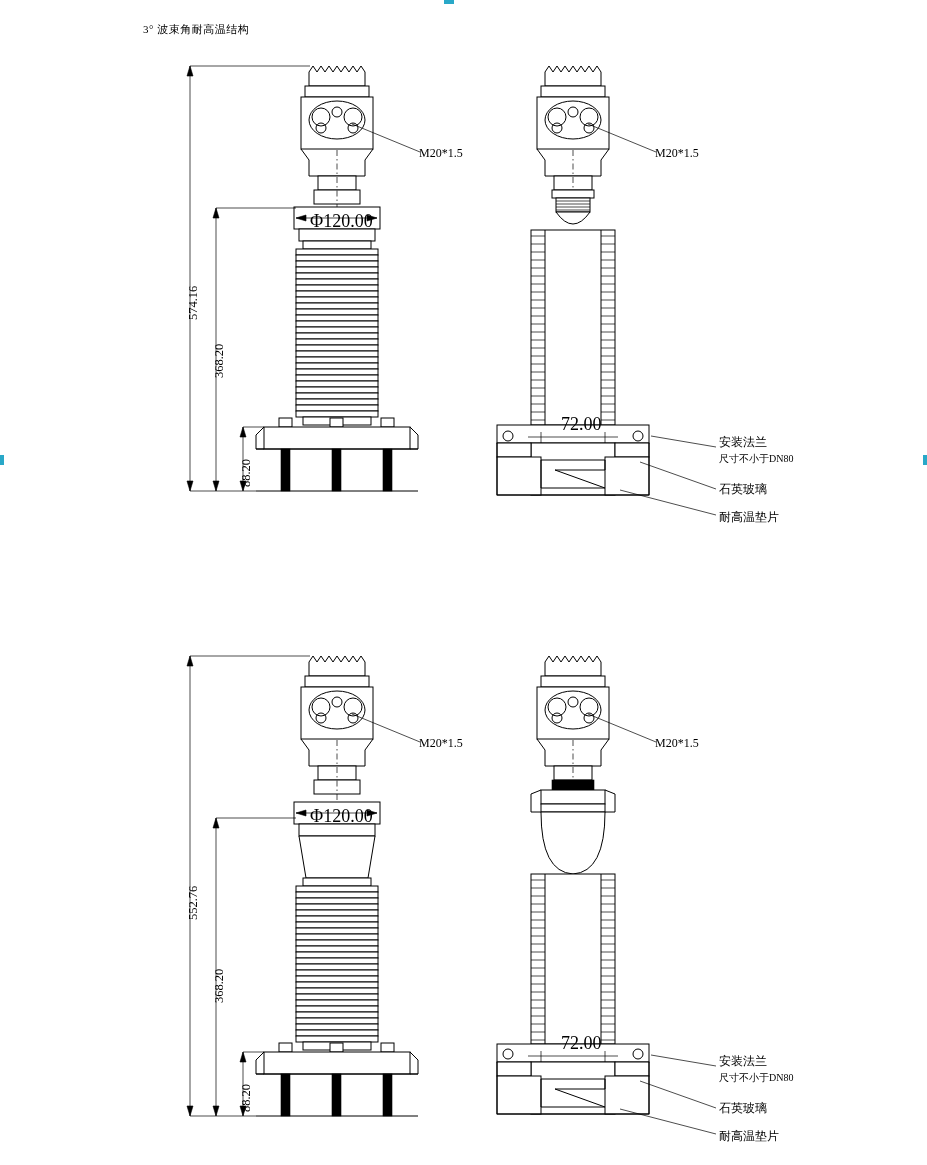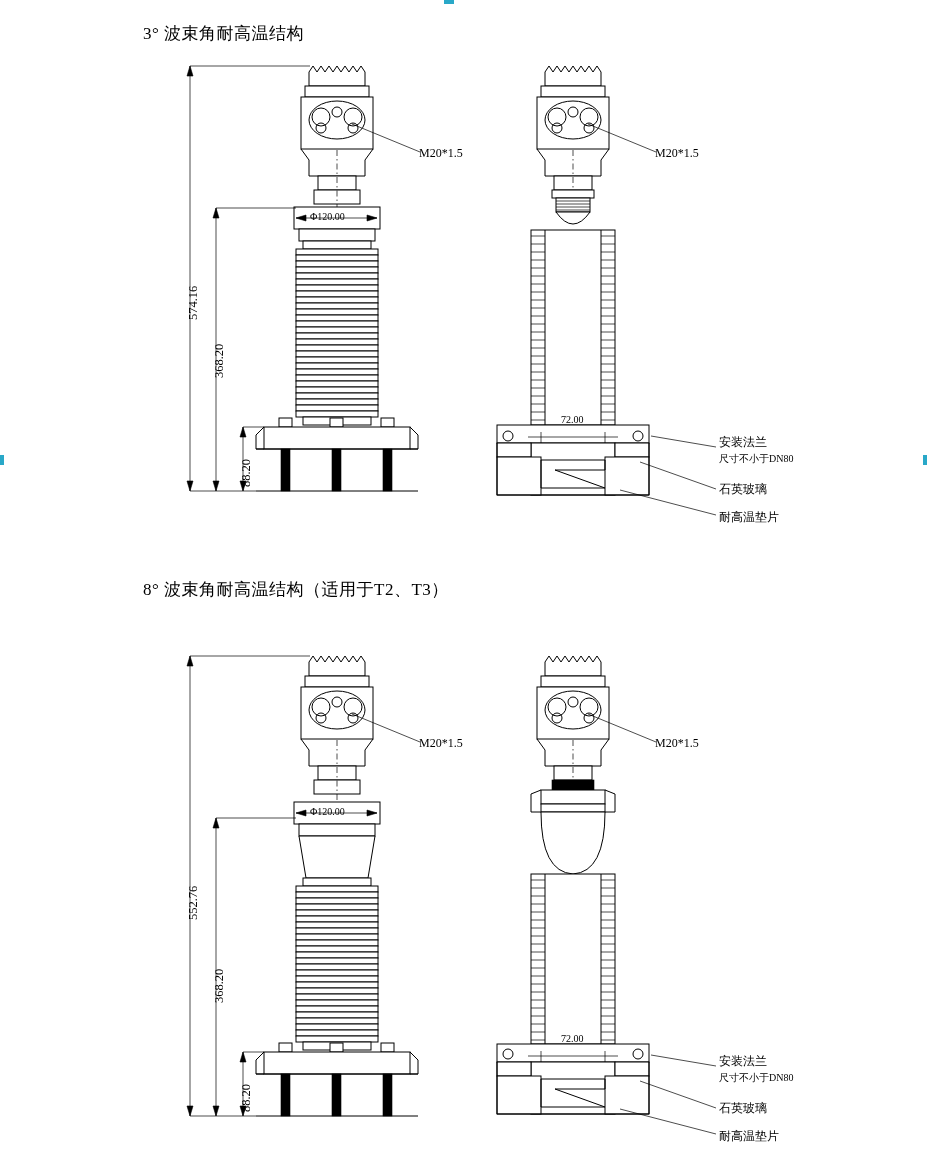--- a/index.html
+++ b/index.html
@@ -25,21 +25,21 @@
   .crop {
     position: absolute;
     background: #29a8c8;
   }
   .crop.tl { left: 444px; top: 0px; width: 10px; height: 4px; }
   .crop.ml { left: 0px; top: 455px; width: 4px; height: 10px; }
   .crop.mr { left: 923px; top: 455px; width: 4px; height: 10px; }
 
   .section-title {
     position: absolute;
-    font-size: 17px;
+    font-size: 11px;
     letter-spacing: 0.5px;
     white-space: nowrap;
     font-family: "Liberation Serif", "DejaVu Serif", serif;
   }
   .label {
     position: absolute;
     font-size: 12px;
     white-space: nowrap;
     font-family: "Liberation Serif", "DejaVu Serif", serif;
   }
@@ -47,21 +47,21 @@
   .dim-v {
     position: absolute;
     font-size: 12.5px;
     white-space: nowrap;
     transform-origin: left top;
     transform: rotate(-90deg);
     font-family: "Liberation Serif", "DejaVu Serif", serif;
   }
   .dim-h {
     position: absolute;
-    font-size: 10px;
+    font-size: 18px;
     white-space: nowrap;
   }
   svg { position: absolute; left: 0; top: 0; overflow: visible; }
   .ln { stroke: #000; stroke-width: 1; fill: none; }
   .ln-thin { stroke: #000; stroke-width: 0.7; fill: none; }
   .ln-dash { stroke: #000; stroke-width: 0.7; fill: none; stroke-dasharray: 6 3 1.5 3; }
   .fill-w { fill: #ffffff; stroke: #000; stroke-width: 1; }
   .fill-k { fill: #000000; stroke: #000000; stroke-width: 0.6; }
 </style>
 </head>
@@ -254,21 +254,20 @@
 
   <div class="label" style="left:655px; top:146px;">M20*1.5</div>
 
   <div class="dim-h" style="left:561px; top:414px;">72.00</div>
 
   <div class="label" style="left:719px; top:434px;">安装法兰</div>
   <div class="label small" style="left:719px; top:452px;">尺寸不小于DN80</div>
   <div class="label" style="left:719px; top:481px;">石英玻璃</div>
   <div class="label" style="left:719px; top:509px;">耐高温垫片</div>
 
-  <div class="section-title" style="left:143px; top:578px;">8° 波束角耐高温结构（适用于T2、T3）</div>
 
   <svg width="927" height="1165">
 
     <g>
       <path class="ln" d="M309,676 L309,662 L313,656 L317,662 L321,656 L325,662 L329,656 L333,662 L337,656 L341,662 L345,656 L349,662 L353,656 L357,662 L361,656 L365,662 L365,676 Z"></path>
       <rect class="fill-w" x="305" y="676" width="64" height="11"></rect>
       <rect class="fill-w" x="301" y="687" width="72" height="52"></rect>
       <ellipse class="ln" cx="337" cy="710" rx="28" ry="19"></ellipse>
       <circle class="ln" cx="321" cy="707" r="9"></circle>
       <circle class="ln" cx="353" cy="707" r="9"></circle>

